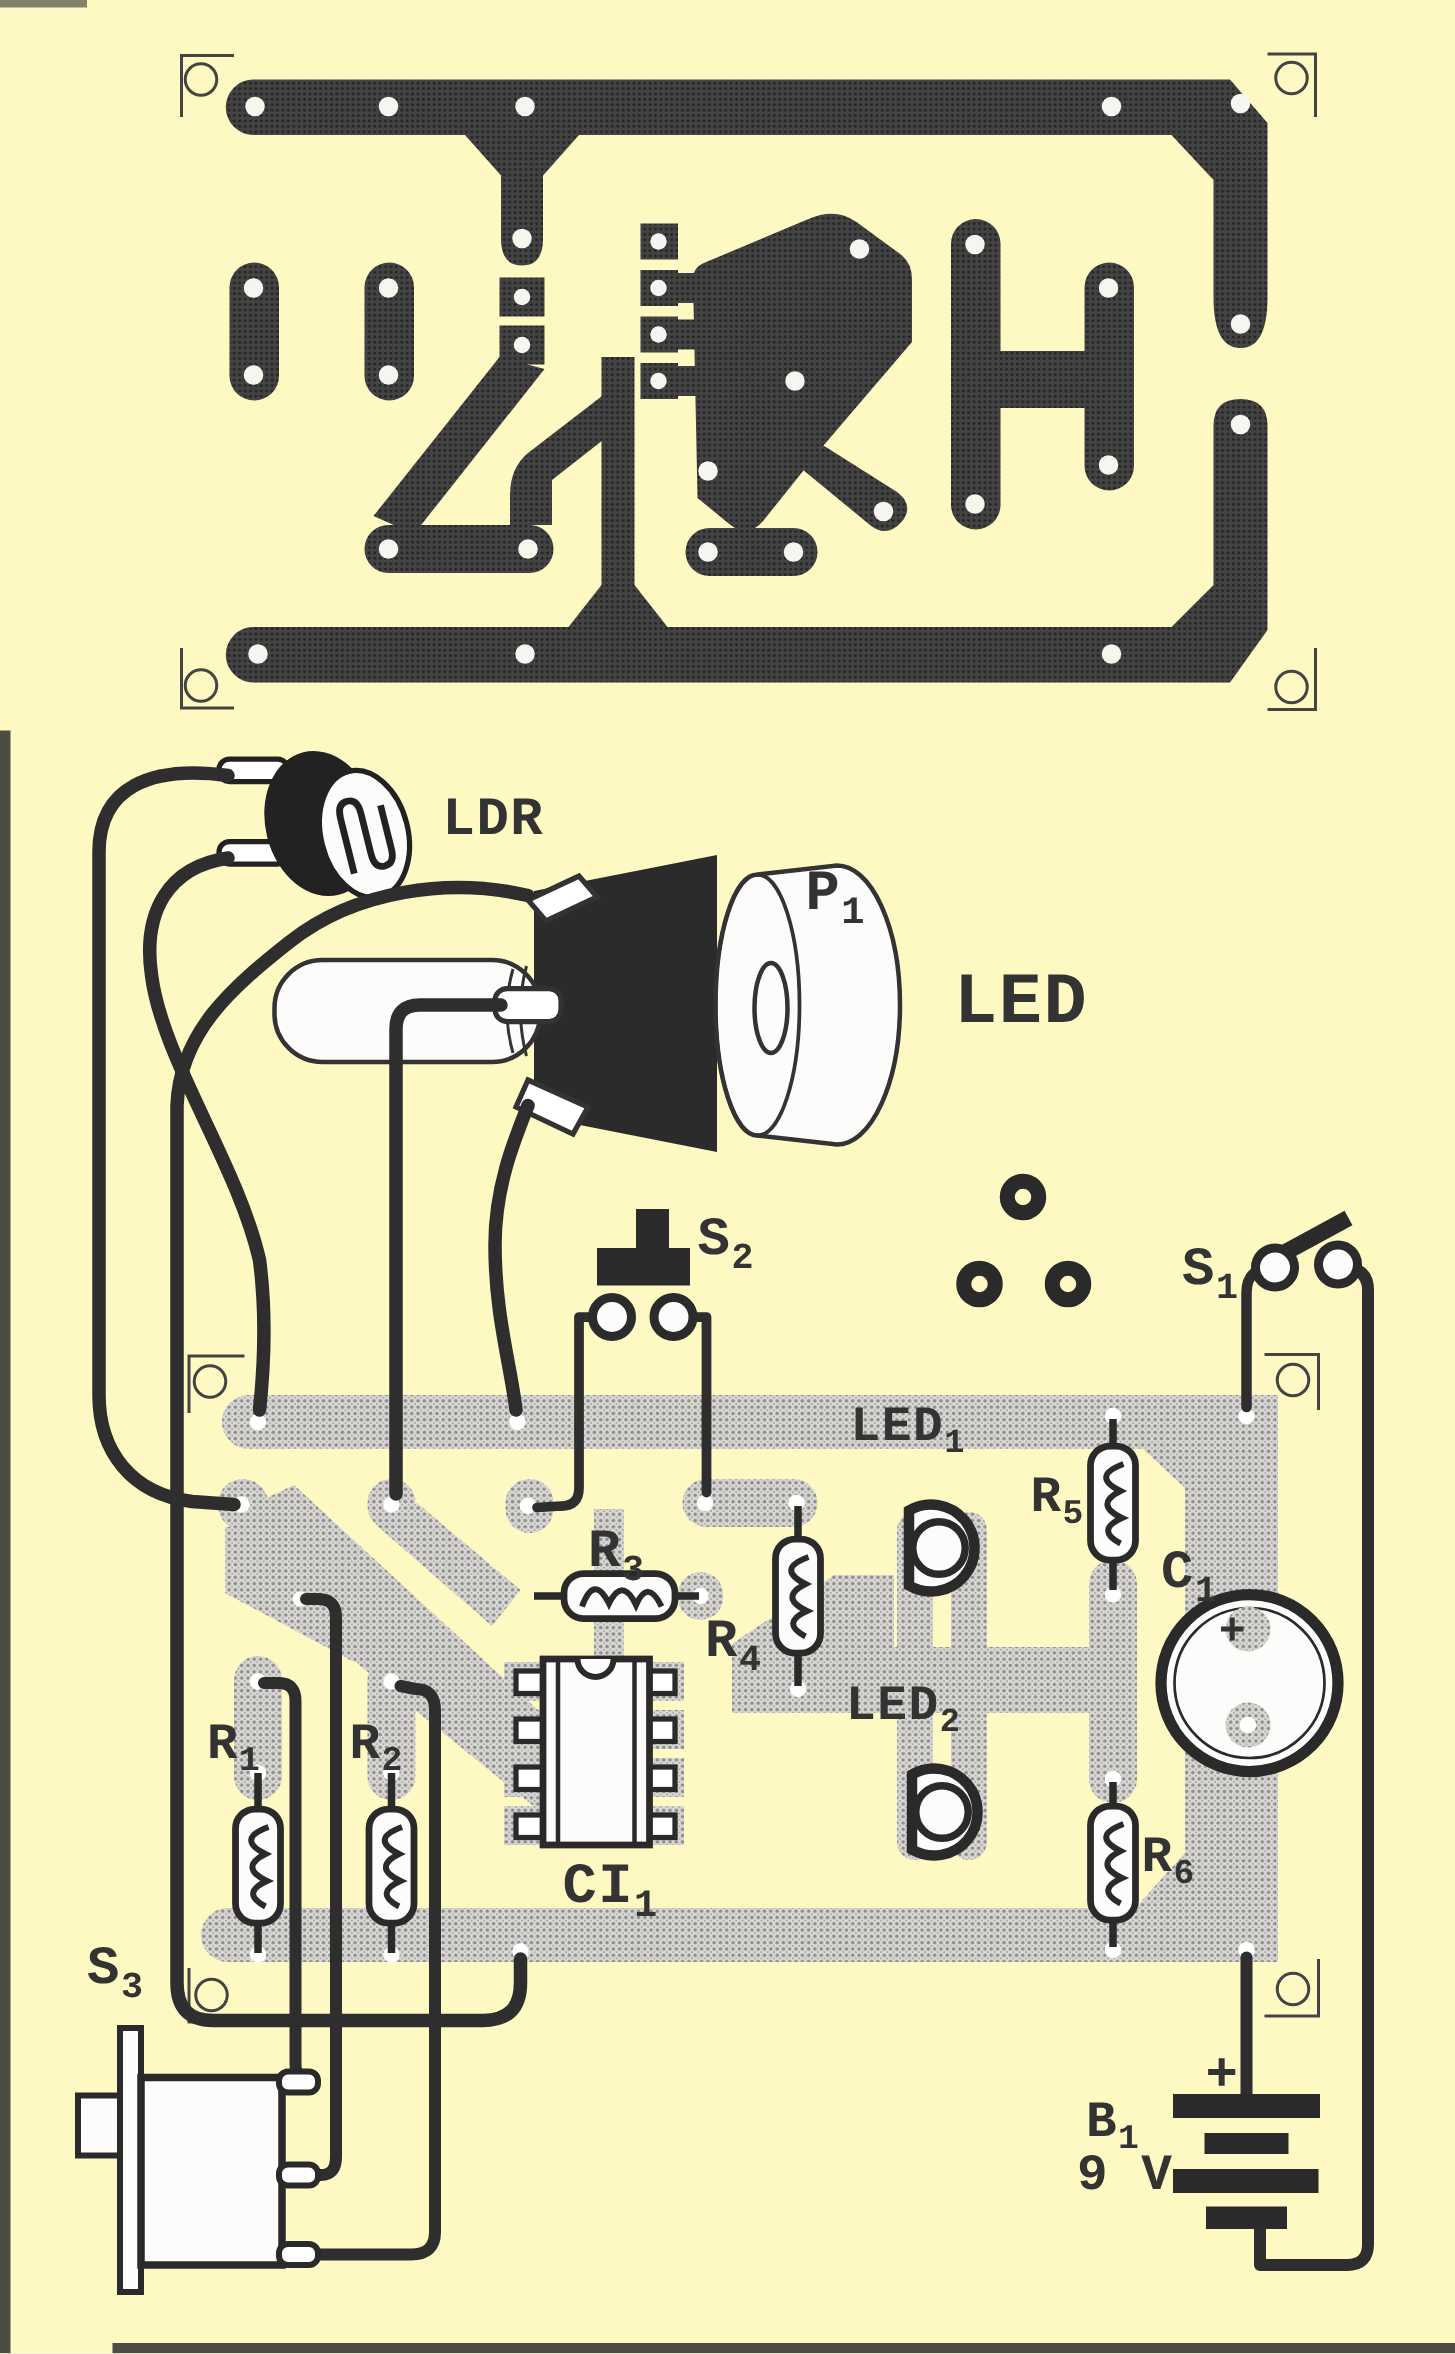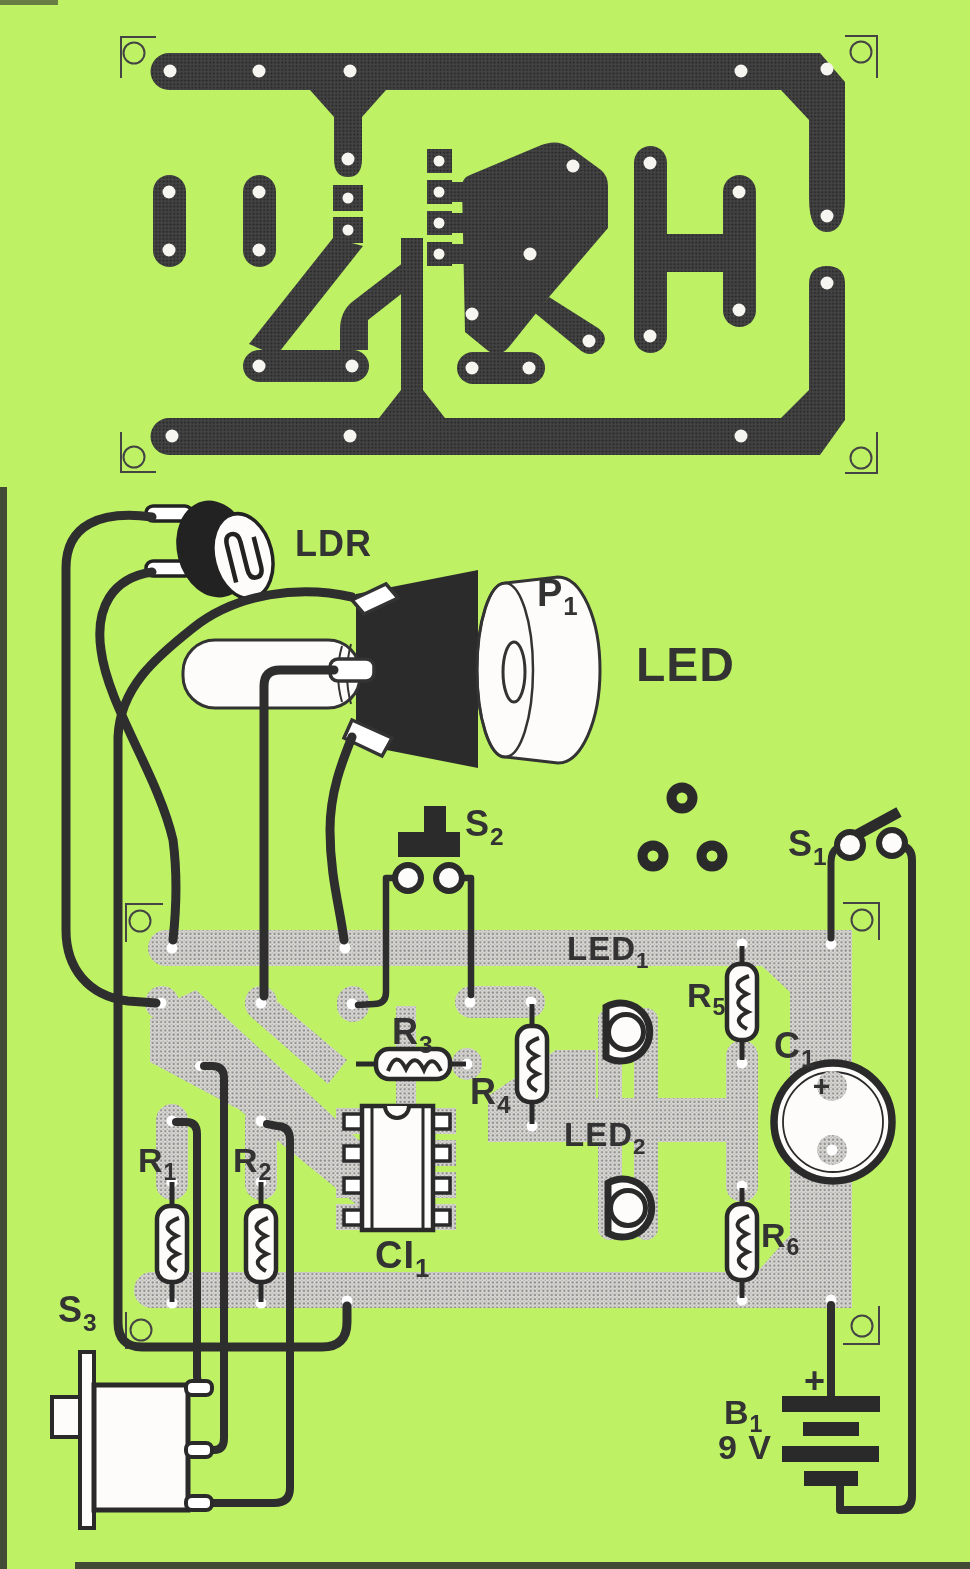--- a/index.html
+++ b/index.html
@@ -1,17 +1,17 @@
 <!DOCTYPE html>
 <html><head>
 <meta charset="utf-8">
 <style>
   html,body{margin:0;padding:0;background:#e8e6e0;}
-  #page{position:relative;width:970px;height:1569px;background:#bef264;overflow:hidden;
-        font-family:Liberation Sans, sans-serif;}
+  #page{position:relative;width:970px;height:1569px;background:#fef9c3;overflow:hidden;
+        font-family:Liberation Mono, monospace;}
   svg{position:absolute;left:0;top:0;}
   text{fill:#333;font-weight:bold;letter-spacing:1px;}
   .sub{font-size:68%;}
 </style>
 </head>
 <body>
 
 <div id="page">
 <svg width="970" height="1569" viewBox="0 0 970 1569">
   <defs>

